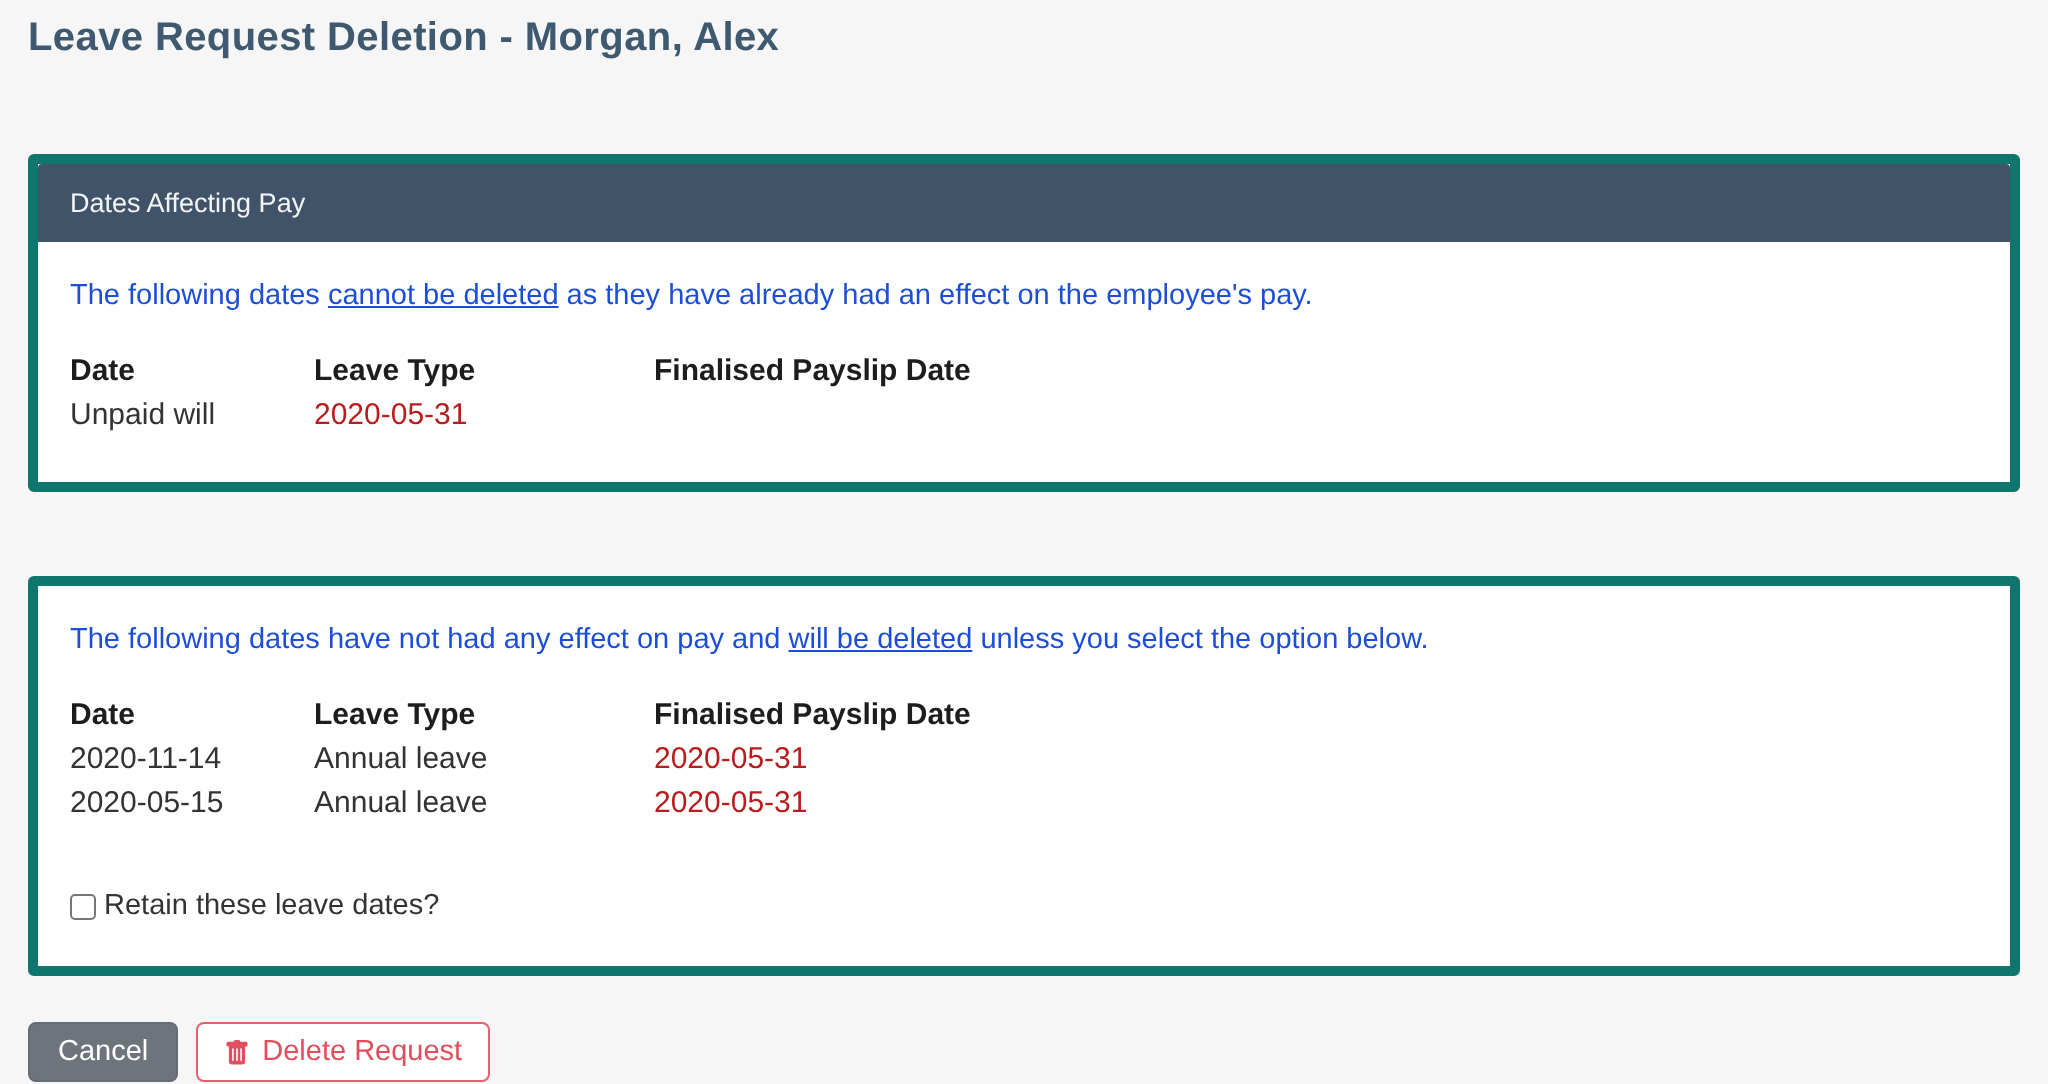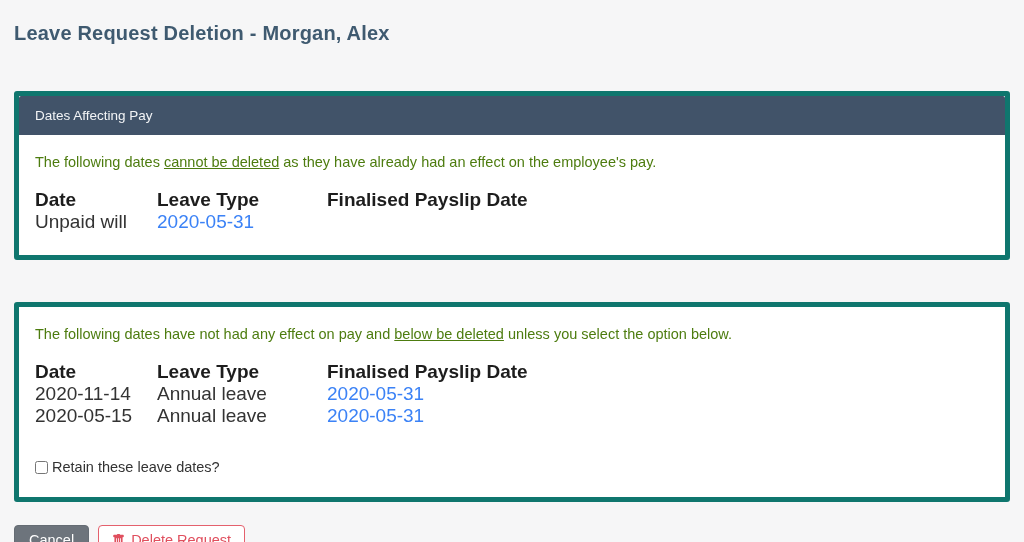--- a/index.html
+++ b/index.html
@@ -10,50 +10,50 @@
     color: #2f2f2f;
     overflow: hidden;
   }
   .page { padding: 8px 14px 0 14px; }
 
   h1.page-title {
     font-size: 20px;
     font-weight: bold;
     color: #3f5a70;
     letter-spacing: 0.2px;
-    margin-top: 14px;
+    margin-top: 0;
   }
 
   .panel {
     background: #ffffff;
     border: 5px solid #0f766e;
     border-radius: 3px;
     margin-top: 46px;
   }
   .panel + .panel { margin-top: 42px; }
 
   .panel-header {
     background: #415369;
     color: #f2f4f6;
     font-size: 13.5px;
     padding: 12px 16px;
     border-radius: 2px 2px 0 0;
   }
 
   .panel-body { padding: 19px 16px 22px 16px; }
 
-  .intro { font-size: 14.5px; color: #4d7c0f; margin-bottom: 19px; }
+  .intro { font-size: 14.5px; color: #1d4ed8; margin-bottom: 19px; }
   .intro .u { text-decoration: underline; }
 
-  .table { font-size: 19px; }
+  .table { font-size: 15px; }
   .tr { display: grid; grid-template-columns: 122px 170px 1fr; line-height: 22px; }
   .tr.th .td { font-weight: bold; color: #1d1d1d; }
   .td { color: #333; }
 
-  a.link { color: #3b82f6; text-decoration: none; }
+  a.link { color: #b91c1c; text-decoration: none; }
 
   .checkbox-row {
     display: flex;
     align-items: center;
     margin-top: 32px;
     font-size: 14.5px;
     color: #333;
     cursor: pointer;
     width: fit-content;
   }
@@ -116,21 +116,21 @@
         <div class="tr">
           <div class="td">Unpaid will</div>
           <div class="td"><a href="#" class="link">2020-05-31</a></div>
         </div>
       </div>
     </div>
   </section>
 
   <section class="panel">
     <div class="panel-body">
-      <p class="intro"><span>The following dates have not had any effect on pay and </span><span class="u">below be deleted</span><span> unless you select the option below.</span></p>
+      <p class="intro"><span>The following dates have not had any effect on pay and </span><span class="u">will be deleted</span><span> unless you select the option below.</span></p>
 
       <div class="table">
         <div class="tr th">
           <div class="td">Date</div>
           <div class="td">Leave Type</div>
           <div class="td">Finalised Payslip Date</div>
         </div>
         <div class="tr">
           <div class="td">2020-11-14</div>
           <div class="td">Annual leave</div>

